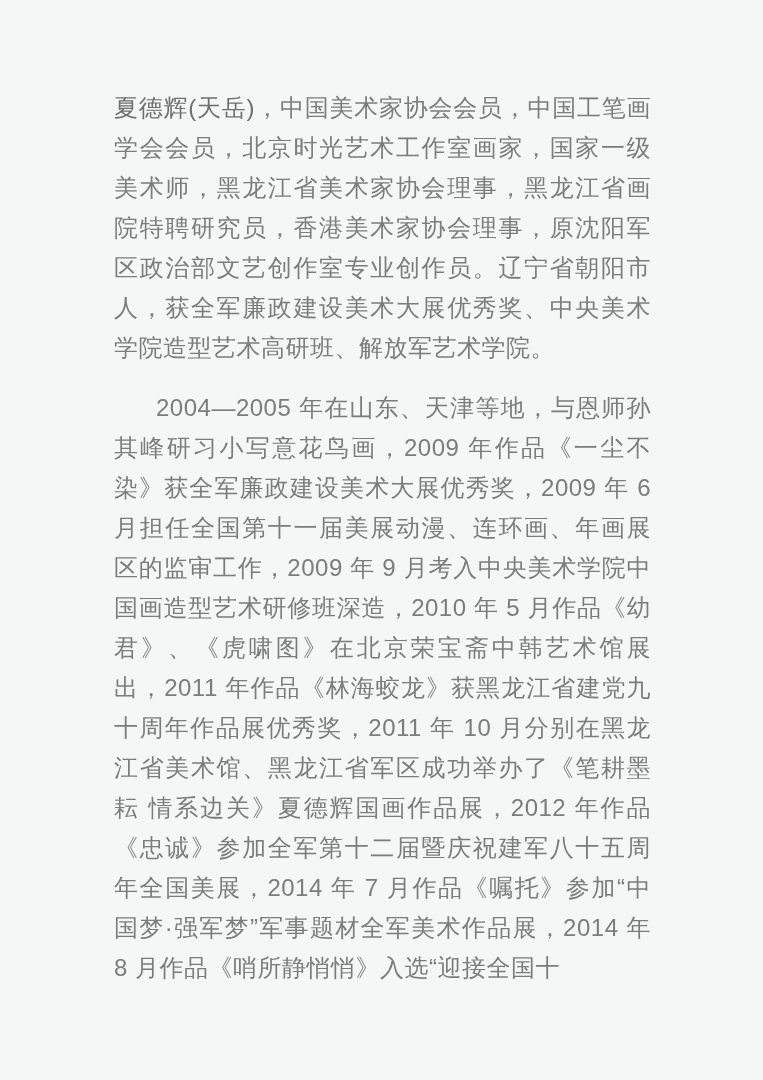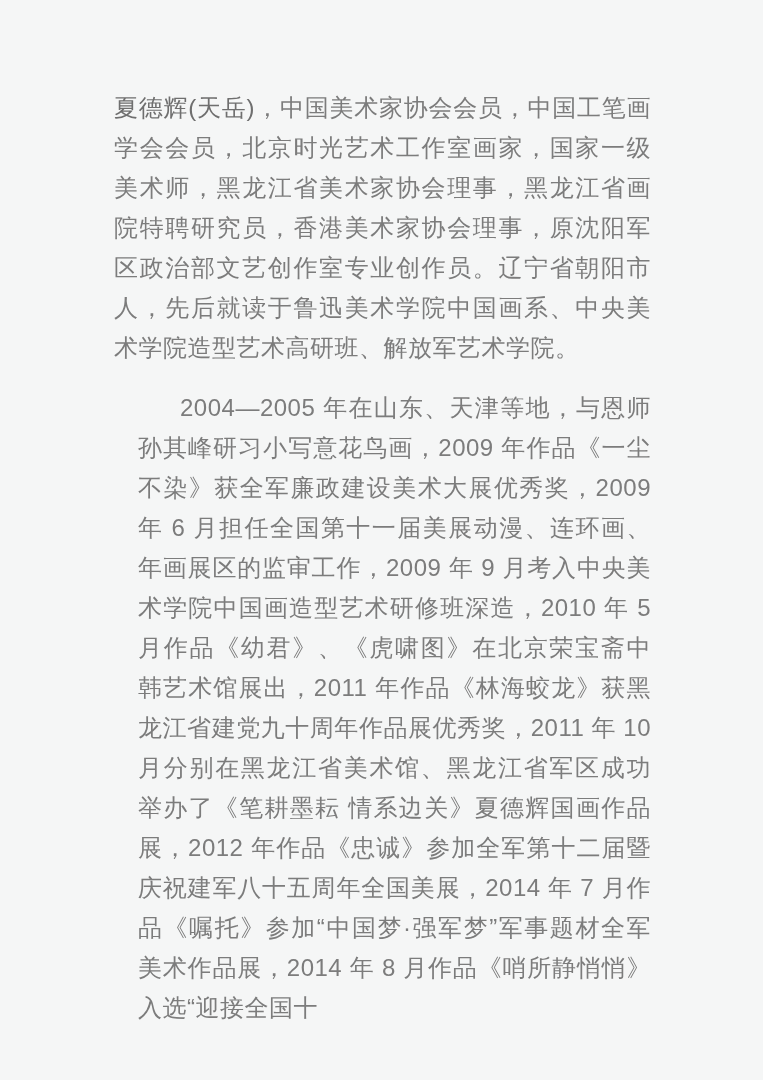--- a/index.html
+++ b/index.html
@@ -25,28 +25,27 @@
   .para {
     margin: 0 0 20px 0;
     font-size: 24px;
     line-height: 40px;
     color: var(--text-color, #7c7c7c);
     text-align: justify;
     letter-spacing: 0.5px;
   }
   .para.indented {
     text-indent: 42px;
-    margin-left: 24px;
   }
   .artist-name {
     font-weight: 400;
     color: var(--name-color, #6f6f6f);
   }
 </style>
 </head>
 <body>
 
 <div class="page">
   <div class="article">
-    <p class="para"><span class="artist-name">夏德辉(天岳)</span><span>，中国美术家协会会员，中国工笔画学会会员，北京时光艺术工作室画家，国家一级美术师，黑龙江省美术家协会理事，黑龙江省画院特聘研究员，香港美术家协会理事，原沈阳军区政治部文艺创作室专业创作员。辽宁省朝阳市人，先后就读于鲁迅美术学院中国画系、中央美术学院造型艺术高研班、解放军艺术学院。</span></p>
+    <p class="para"><span class="artist-name">夏德辉(天岳)</span><span>，中国美术家协会会员，中国工笔画学会会员，北京时光艺术工作室画家，国家一级美术师，黑龙江省美术家协会理事，黑龙江省画院特聘研究员，香港美术家协会理事，原沈阳军区政治部文艺创作室专业创作员。辽宁省朝阳市人，获全军廉政建设美术大展优秀奖、中央美术学院造型艺术高研班、解放军艺术学院。</span></p>
     <p class="para indented">2004—2005 年在山东、天津等地，与恩师孙其峰研习小写意花鸟画，2009 年作品《一尘不染》获全军廉政建设美术大展优秀奖，2009 年 6 月担任全国第十一届美展动漫、连环画、年画展区的监审工作，2009 年 9 月考入中央美术学院中国画造型艺术研修班深造，2010 年 5 月作品《幼君》、《虎啸图》在北京荣宝斋中韩艺术馆展出，2011 年作品《林海蛟龙》获黑龙江省建党九十周年作品展优秀奖，2011 年 10 月分别在黑龙江省美术馆、黑龙江省军区成功举办了《笔耕墨耘 情系边关》夏德辉国画作品展，2012 年作品《忠诚》参加全军第十二届暨庆祝建军八十五周年全国美展，2014 年 7 月作品《嘱托》参加“中国梦·强军梦”军事题材全军美术作品展，2014 年 8 月作品《哨所静悄悄》入选“迎接全国十</p>
   </div>
 </div>
 
 </body></html>

